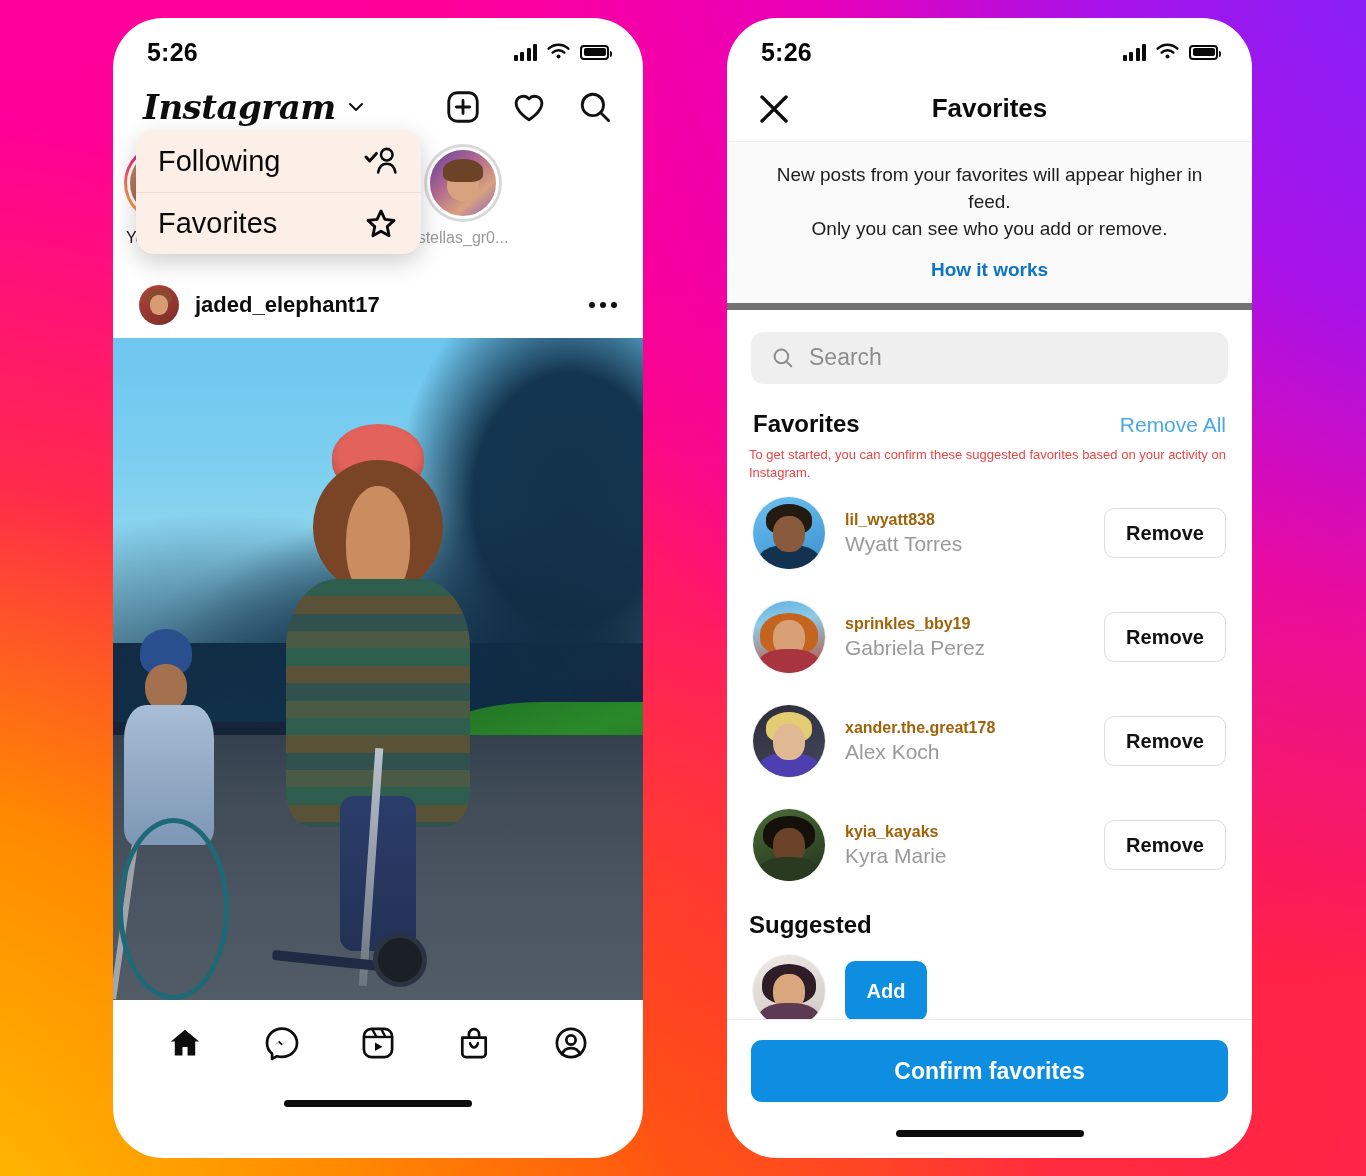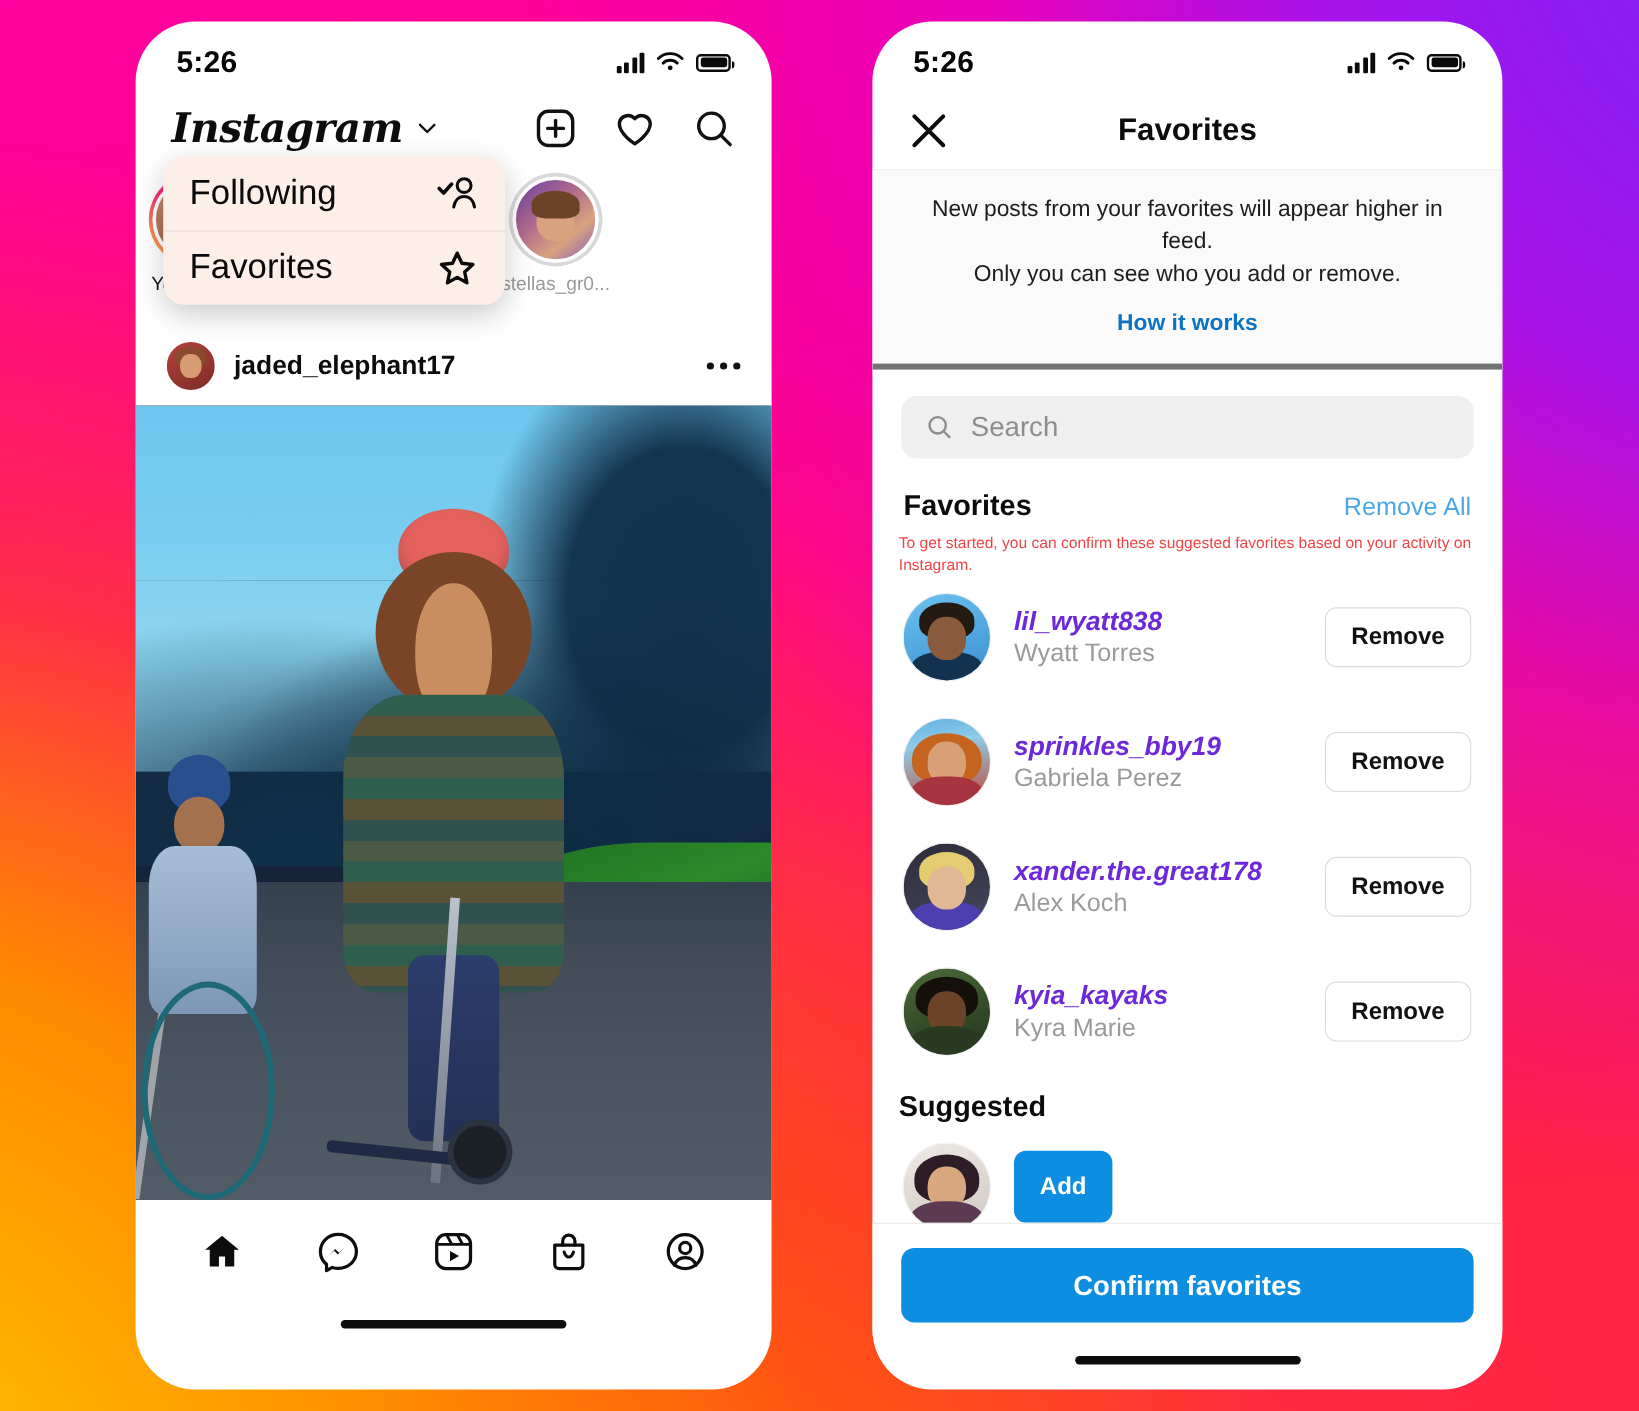--- a/index.html
+++ b/index.html
@@ -104,34 +104,34 @@
   .bike{position:absolute;left:1%;bottom:0;width:19%;height:26%;border:5px solid #1d6a76;border-radius:50%;background:transparent;}
 
   
   .navbar{height:86px;display:flex;align-items:center;justify-content:space-around;padding:0 24px;box-sizing:border-box;}
   .homebar{height:34px;display:flex;align-items:center;justify-content:center;}
   .homebar i{display:block;width:188px;height:7px;border-radius:4px;background:#0d0d0d;}
 
   
   .fav-header{height:66px;display:flex;align-items:center;padding:0 28px;box-sizing:border-box;position:relative;border-bottom:1px solid #efefef;}
   .fav-title{position:absolute;left:0;right:0;text-align:center;font-size:26px;font-weight:700;color:#0c0c0c;pointer-events:none;}
-  .info-box{background:#fafafa;padding:20px 28px 22px;text-align:center;border-bottom:5px solid #737373;box-sizing:border-box;}
+  .info-box{background:#fafafa;padding:20px 28px 22px;text-align:center;border-bottom:7px solid #737373;box-sizing:border-box;}
   .info-line{font-size:19px;color:#1d1d1d;line-height:1.42;}
   .howitworks{font-size:19px;font-weight:700;color:#0d74c4;margin-top:16px;display:inline-block;}
   .searchwrap{padding:22px 24px 8px;box-sizing:border-box;}
   .searchbox{height:52px;background:#efefef;border-radius:13px;display:flex;align-items:center;gap:14px;padding:0 20px;box-sizing:border-box;}
   .search-ph{font-size:23px;color:#8d8d8d;}
   .sec-row{display:flex;align-items:baseline;justify-content:space-between;padding:18px 26px 0;}
   .sec-title{font-size:24px;font-weight:700;color:#0c0c0c;}
   .sec-action{font-size:21px;color:#4aa8e8;}
   .sec-desc{font-size:13px;color:#ef4444;line-height:1.36;padding:8px 22px 0;}
   .user-row{display:flex;align-items:center;gap:20px;padding:16px 26px;box-sizing:border-box;}
   .u-av{width:72px;height:72px;border-radius:50%;overflow:hidden;position:relative;flex:0 0 auto;box-shadow:0 0 0 1px rgba(0,0,0,.06);}
   .u-txt{flex:1;min-width:0;}
-  .u-name{font-size:22px;font-weight:700;color:#6d28d9;line-height:1.25;font-style:italic;}
+  .u-name{font-size:16px;font-weight:700;color:#a16207;line-height:1.25;}
   .u-full{font-size:21px;color:#9a9a9a;line-height:1.3;}
   .btn-remove{min-width:120px;height:48px;border:1px solid #dcdcdc;border-radius:10px;background:#fff;
     font-size:20px;font-weight:700;color:#111;display:flex;align-items:center;justify-content:center;cursor:pointer;}
   .btn-add{min-width:82px;height:60px;border:none;border-radius:10px;background:#0d8ee0;
     font-size:20px;font-weight:700;color:#fff;display:flex;align-items:center;justify-content:center;cursor:pointer;}
   .sec2{padding:14px 22px 0;}
   .cta-wrap{position:absolute;left:0;right:0;bottom:44px;padding:12px 24px;box-sizing:border-box;border-top:1px solid #ececec;padding-top:20px;background:#fff;}
   .cta{height:62px;border-radius:11px;background:#0d8ee0;color:#fff;font-size:23px;font-weight:700;
        display:flex;align-items:center;justify-content:center;cursor:pointer;}
 

